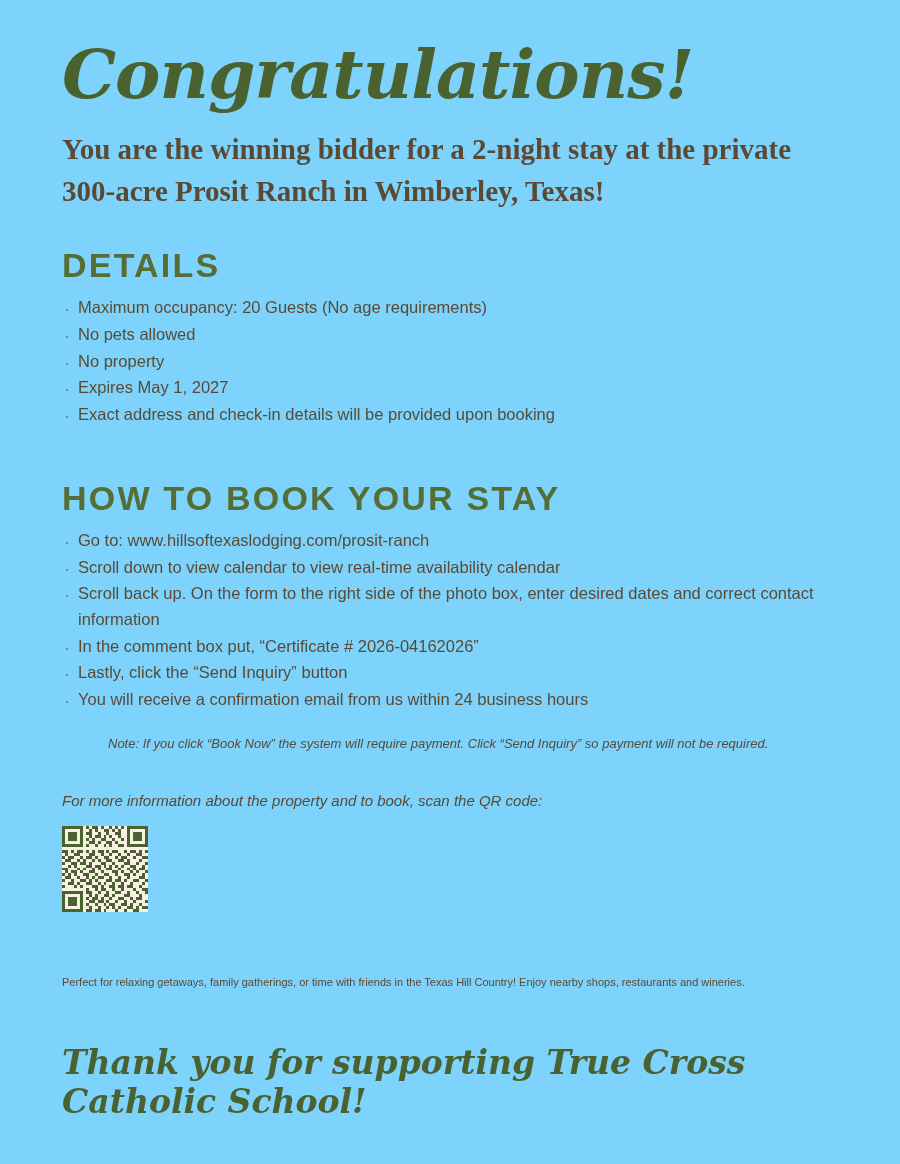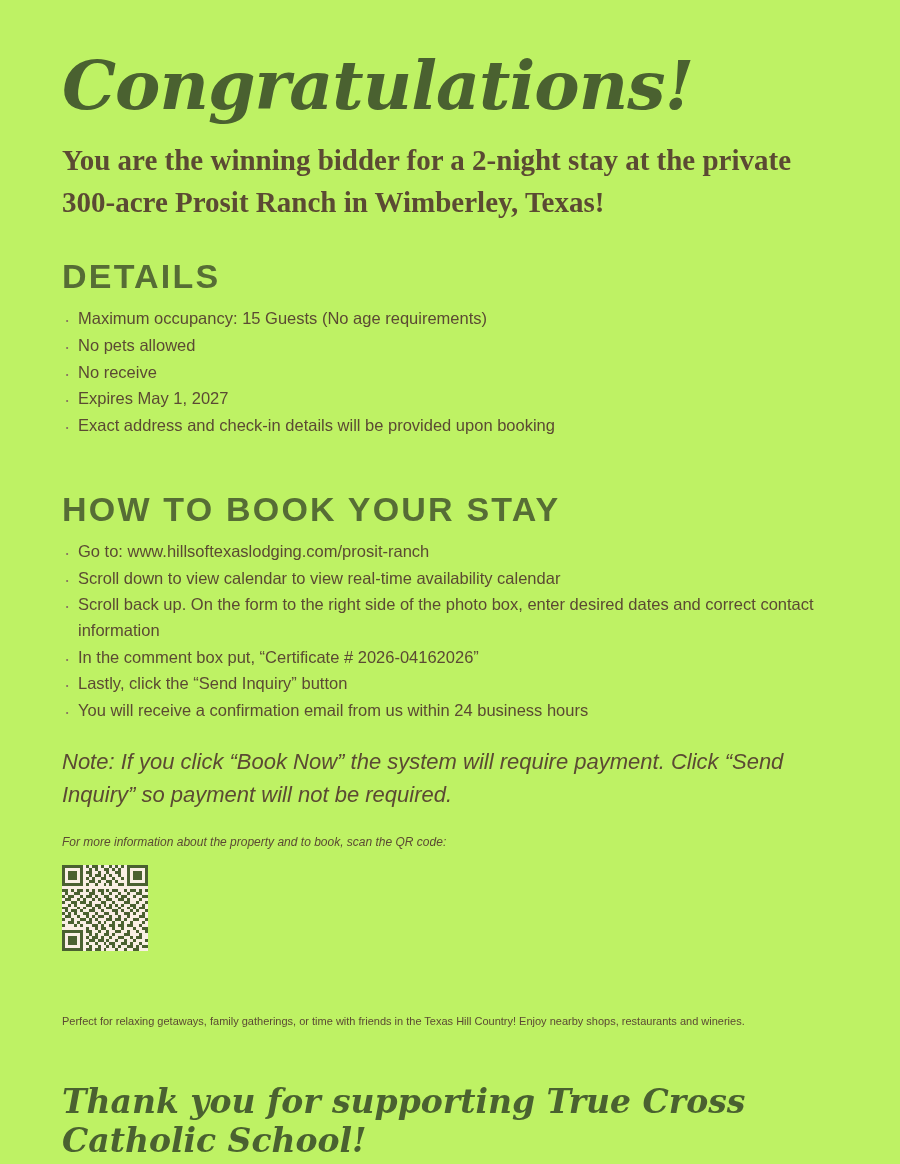--- a/index.html
+++ b/index.html
@@ -11,23 +11,23 @@
     height: 1164px;
     background: #f9efe4;
     font-family: "Liberation Sans", sans-serif;
     color: #4a3f2f;
     overflow: hidden;
   }
   .page {
     position: relative;
     width: 900px;
     height: 1164px;
-    background: #bef264;
+    background: #7dd3fc;
     box-sizing: border-box;
-    padding: 44px 62px 0 62px;
+    padding: 33px 62px 0 62px;
   }
   .headline {
     font-family: "DejaVu Serif", serif;
     font-style: italic;
     font-weight: bold;
     font-size: 68px;
     line-height: 1.05;
     color: #4a6130;
     letter-spacing: -1px;
     margin: 0 0 18px 0;
@@ -71,32 +71,33 @@
   ul.bullets li::before {
     content: "\00B7";
     position: absolute;
     left: 2px;
     top: -1px;
     font-size: 19px;
     color: #8a7a62;
   }
   .note {
     font-style: italic;
-    font-size: 22px;
+    font-size: 13px;
     line-height: 1.5;
     color: #5b4a33;
     max-width: 740px;
     margin-top: 22px;
+    margin-left: 46px;
   }
   .qr-caption {
     font-style: italic;
-    font-size: 12px;
+    font-size: 15px;
     line-height: 1.5;
     color: #5b4a33;
-    margin-top: 21px;
+    margin-top: 36px;
     margin-bottom: 14px;
   }
   .qr {
     width: 86px;
     height: 86px;
     display: block;
   }
   .most-section {
     margin-top: 62px;
   }
@@ -123,23 +124,23 @@
 
 <div class="page">
 
   <h1 class="headline">Congratulations!</h1>
 
   <p class="subhead">You are the winning bidder for a 2-night stay at the private 300-acre Prosit Ranch in Wimberley, Texas!</p>
 
   <div class="section">
     <h2 class="section-title">DETAILS</h2>
     <ul class="bullets">
-      <li>Maximum occupancy: 15 Guests (No age requirements)</li>
+      <li>Maximum occupancy: 20 Guests (No age requirements)</li>
       <li>No pets allowed</li>
-      <li>No receive</li>
+      <li>No property</li>
       <li>Expires May 1, 2027</li>
       <li>Exact address and check-in details will be provided upon booking</li>
     </ul>
   </div>
 
   <div class="section how-section">
     <h2 class="section-title">HOW TO BOOK YOUR STAY</h2>
     <ul class="bullets">
       <li>Go to: www.hillsoftexaslodging.com/prosit-ranch</li>
       <li>Scroll down to view calendar to view real-time availability calendar</li>

